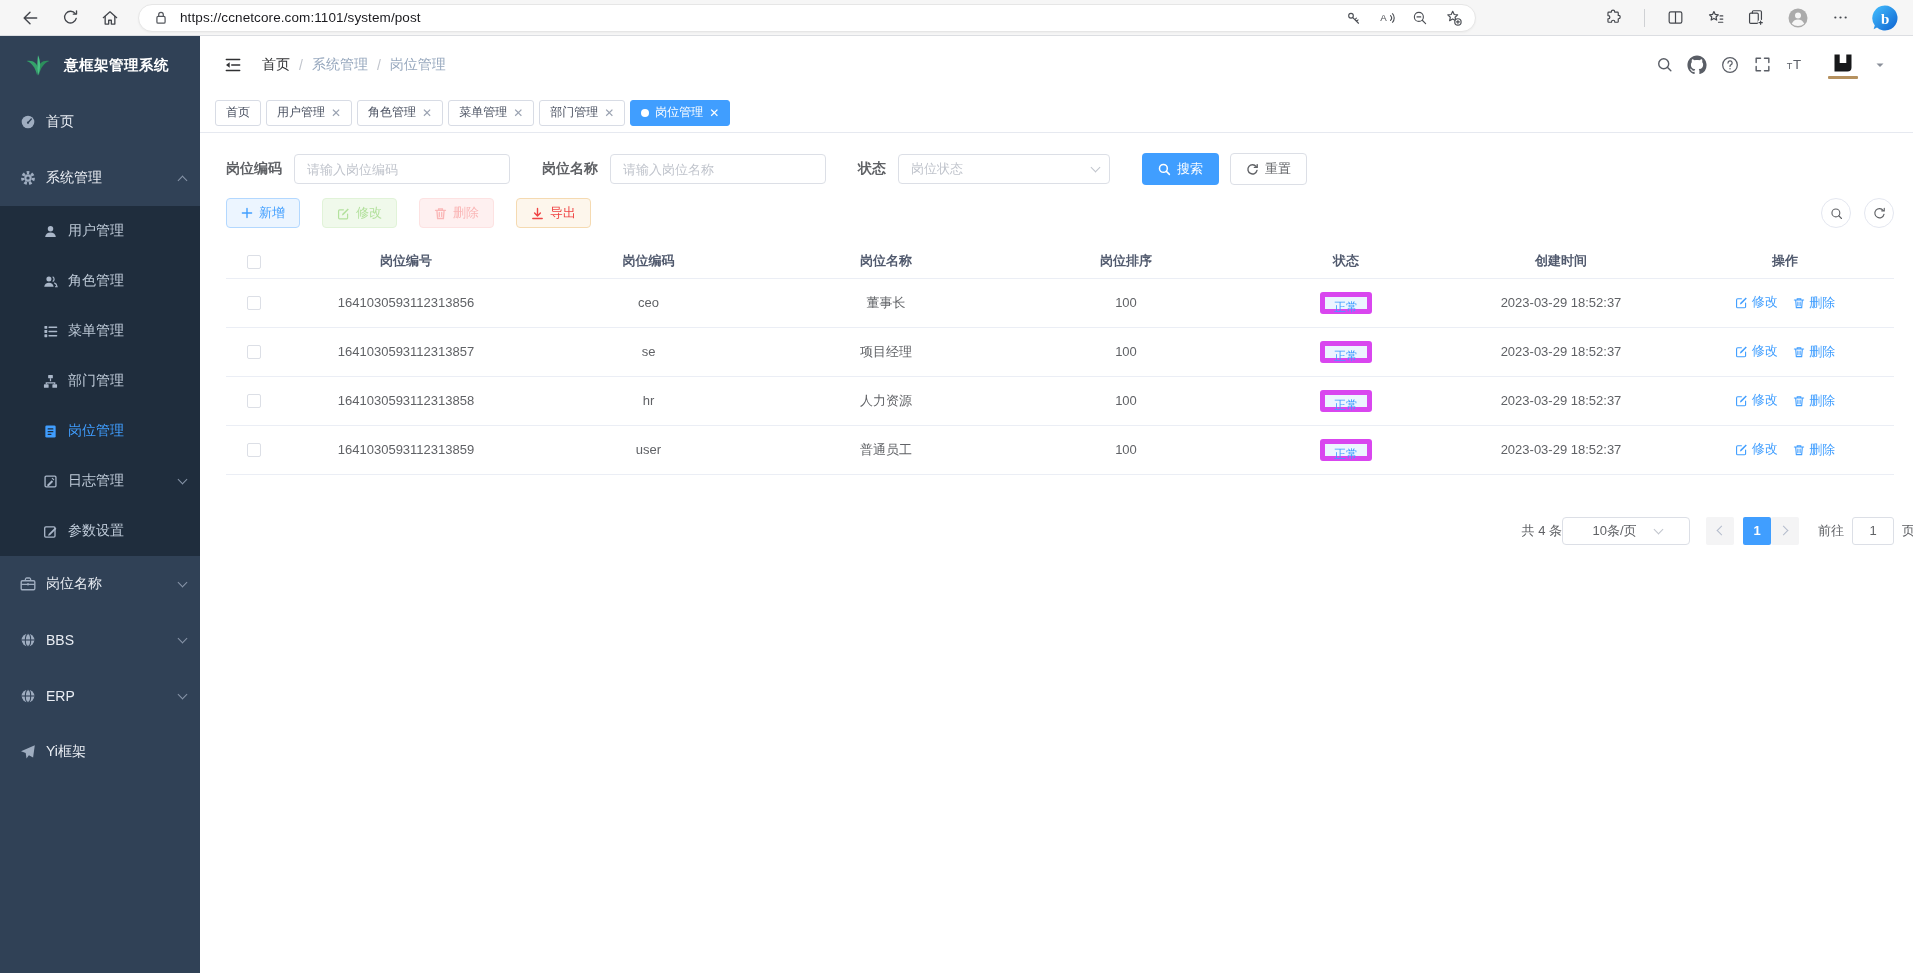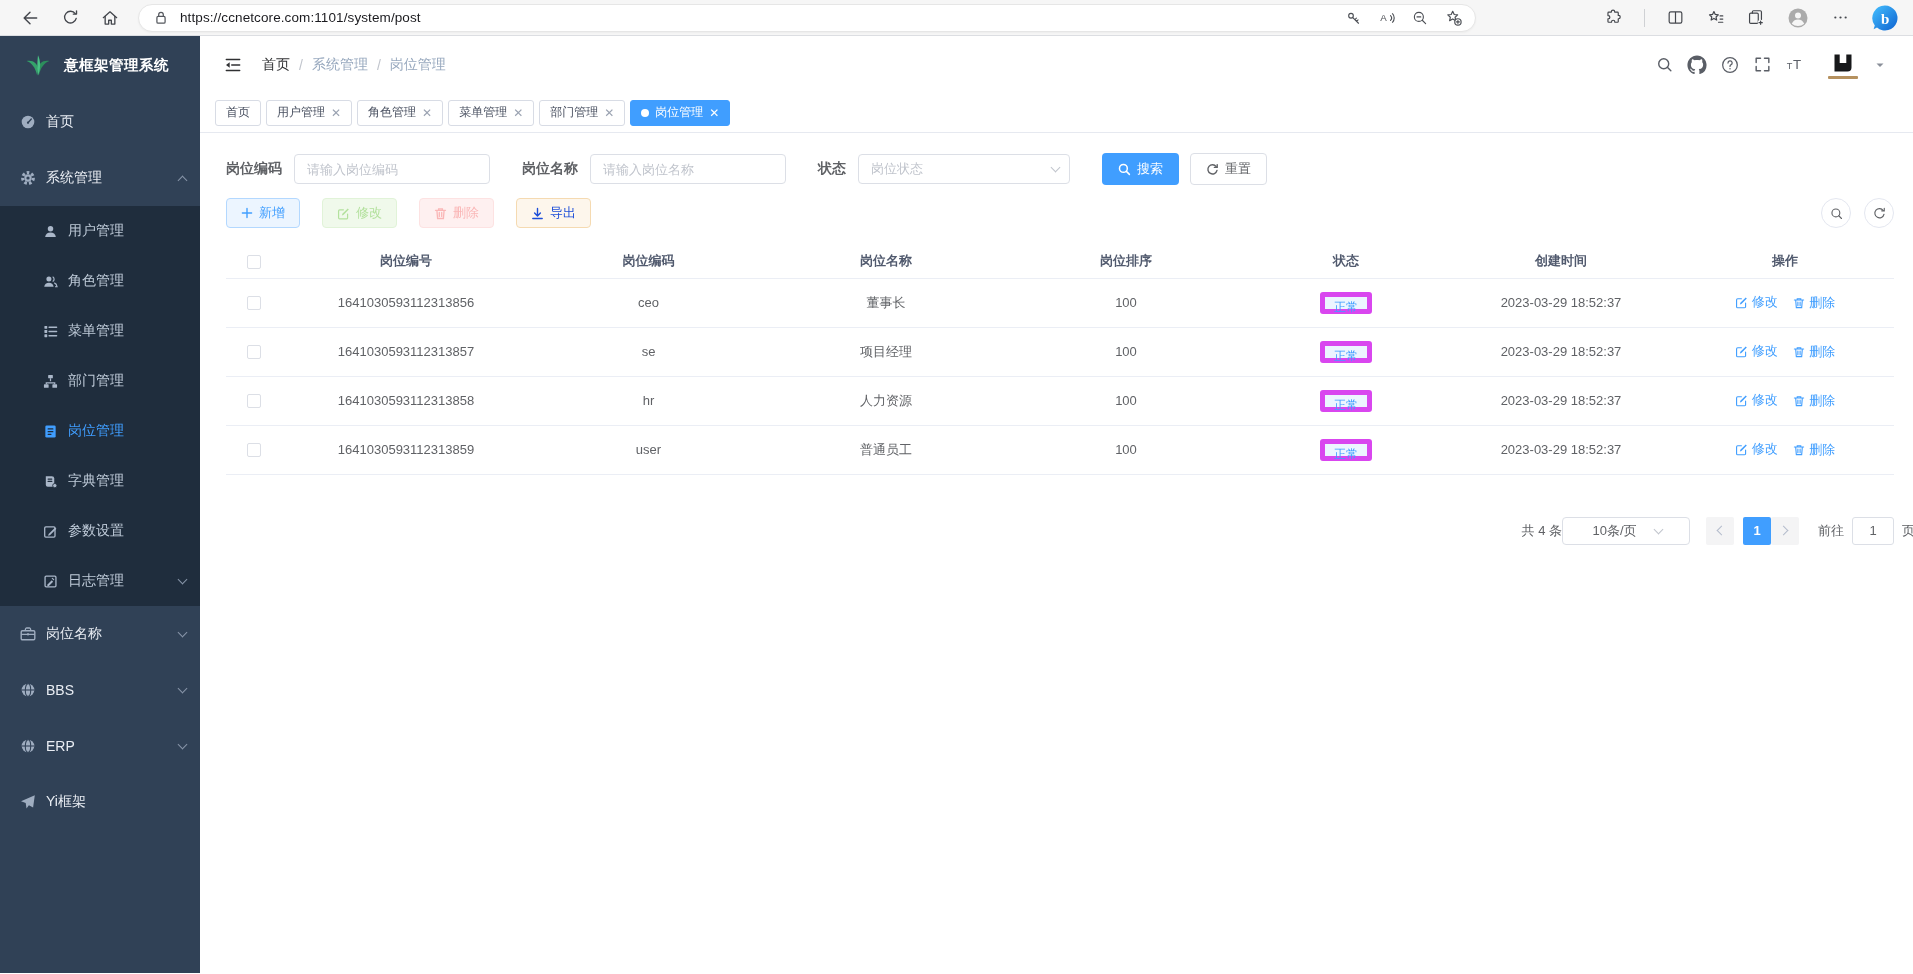--- a/index.html
+++ b/index.html
@@ -66,40 +66,40 @@
   .tag-item .tx { color:#9aa2b1; font-size:12px; line-height:1; cursor:pointer; }
   .tag-item.active { background:#409eff; border-color:#409eff; color:#fff; }
   .tag-item.active .tx { color:#fff; }
   .tag-dot { width:8px; height:8px; border-radius:50%; background:#fff; }
 
   
   .content { padding:20px 19px 0 26px; }
   .filter-row { display:flex; align-items:center; height:32px; }
   .filter-item { display:flex; align-items:center; margin-right:32px; }
   .f-label { font-size:14px; font-weight:bold; color:#606266; margin-right:12px; white-space:nowrap; }
-  .f-input { width:196px; height:30px; border:1px solid #dcdfe6; border-radius:4px;
+  .f-input { width:216px; height:30px; border:1px solid #dcdfe6; border-radius:4px;
     padding:0 12px; font-size:13px; color:#606266; outline:none; }
   .f-input::placeholder { color:#c0c4cc; }
   .select { height:30px; border:1px solid #dcdfe6; border-radius:4px; background:#fff;
     display:flex; align-items:center; padding:0 10px 0 12px; cursor:pointer; }
   .select .ph { color:#c0c4cc; font-size:13px; flex:1; }
   .sel-chev { width:7px; height:7px; border-right:1.3px solid #c0c4cc; border-bottom:1.3px solid #c0c4cc;
     transform:rotate(45deg); margin-top:-3px; }
   .btn { height:32px; border-radius:4px; font-size:13px; display:inline-flex; align-items:center;
     gap:6px; padding:0 15px; cursor:pointer; border:1px solid transparent; }
   .btn-primary { background:#409eff; color:#fff;font-family:Liberation Mono, monospace; }
   .btn-plain { background:#fff; border-color:#dcdfe6; color:#606266; }
 
   .toolbar-row { display:flex; align-items:center; margin-top:13px; height:30px; }
   .tb-btn { height:30px; border-radius:4px; font-size:13px; display:inline-flex; align-items:center;
     gap:6px; padding:0 14px; margin-right:22px; cursor:pointer; border:1px solid transparent; }
   .tb-add    { background:#ecf5ff; border-color:#b3d8ff; color:#409eff; }
   .tb-edit   { background:#f0f9eb; border-color:#e1f3d8; color:#b3e19d; cursor:not-allowed; }
   .tb-del    { background:#fef0f0; border-color:#fde2e2; color:#fab6b6; cursor:not-allowed; }
-  .tb-export { background:#fdf6ec; border-color:#f5dab1; color:#1d4ed8; }
+  .tb-export { background:#fdf6ec; border-color:#f5dab1; color:#ef4444; }
   .circle-btns { margin-left:auto; display:flex; gap:13px; }
   .circle-btn { width:30px; height:30px; border-radius:50%; border:1px solid #e4e7f0;
     background:#fff; display:flex; align-items:center; justify-content:center; color:#606266; }
 
   
   table { width:1668px; border-collapse:collapse; margin-top:16px; table-layout:fixed; }
   thead th { height:34px; font-size:13px; font-weight:bold; color:#515a6e; text-align:center;
     border-bottom:1px solid #ebeef5; }
   tbody td { height:49px; font-size:13px; color:#606266; text-align:center;
     border-bottom:1px solid #ebeef5; }
@@ -328,47 +328,37 @@
             <svg width="15" height="15" viewBox="0 0 16 16">
                 <rect x="2.5" y="1.5" width="11" height="13" rx="1.5" fill="currentColor"></rect>
                 <path d="M5.5 5.2h5M5.5 8.2h5M5.5 11h3" stroke="#1f2d3d" stroke-width="1.3" stroke-linecap="round"></path>
               </svg>
           </span>
           <span>岗位管理</span>
         </div>
         <div class="sub-item">
           <span class="mi">
             <svg width="15" height="15" viewBox="0 0 16 16">
-                <path d="M3 2.3h6.4A2.6 2.6 0 0 1 12 4.9v8.6H5.1A2.1 2.1 0 0 1 3 11.4z" fill="currentColor"></path>
-                <path d="M5.4 5.4h4M5.4 7.9h4" stroke="#1f2d3d" stroke-width="1.2" stroke-linecap="round"></path>
-                <circle cx="12.6" cy="12.4" r="2.3" fill="currentColor" stroke="#1f2d3d" stroke-width=".9"></circle>
-              </svg>
-          </span>
-          <span>字典管理</span>
+                <rect x="2.2" y="2.2" width="11.6" height="11.6" rx="1.2" fill="none" stroke="currentColor" stroke-width="1.4"></rect>
+                <path d="M4.8 11.2 9.3 6.7l1.5 1.5-4.5 4.5-1.8.3z" fill="currentColor"></path>
+                <path d="M9.9 4.6l1.5 1.5" stroke="currentColor" stroke-width="1.2" stroke-linecap="round"></path>
+              </svg>
+          </span>
+          <span>日志管理</span>
+          <span style="flex:1"></span>
+          <span class="chev"></span>
         </div>
         <div class="sub-item">
           <span class="mi">
             <svg width="15" height="15" viewBox="0 0 16 16">
                 <rect x="1.8" y="3" width="11" height="11" rx="1.2" fill="none" stroke="currentColor" stroke-width="1.4"></rect>
                 <path d="M6 10.6l6.9-6.9 1.4 1.4-6.9 6.9-2 .6z" fill="currentColor"></path>
               </svg>
           </span>
           <span>参数设置</span>
-        </div>
-        <div class="sub-item">
-          <span class="mi">
-            <svg width="15" height="15" viewBox="0 0 16 16">
-                <rect x="2.2" y="2.2" width="11.6" height="11.6" rx="1.2" fill="none" stroke="currentColor" stroke-width="1.4"></rect>
-                <path d="M4.8 11.2 9.3 6.7l1.5 1.5-4.5 4.5-1.8.3z" fill="currentColor"></path>
-                <path d="M9.9 4.6l1.5 1.5" stroke="currentColor" stroke-width="1.2" stroke-linecap="round"></path>
-              </svg>
-          </span>
-          <span>日志管理</span>
-          <span style="flex:1"></span>
-          <span class="chev"></span>
         </div>
       </div>
 
       <div class="m-item">
         <span class="mi">
           <svg width="16" height="16" viewBox="0 0 16 16" fill="none" stroke="currentColor">
               <rect x="1.2" y="4.8" width="13.6" height="9" rx="1.2" stroke-width="1.4"></rect>
               <path d="M5.4 4.8V3.3A1.3 1.3 0 0 1 6.7 2h2.6a1.3 1.3 0 0 1 1.3 1.3v1.5M1.2 8.3h13.6M8 7v2.6" stroke-width="1.3"></path>
             </svg>
         </span>

